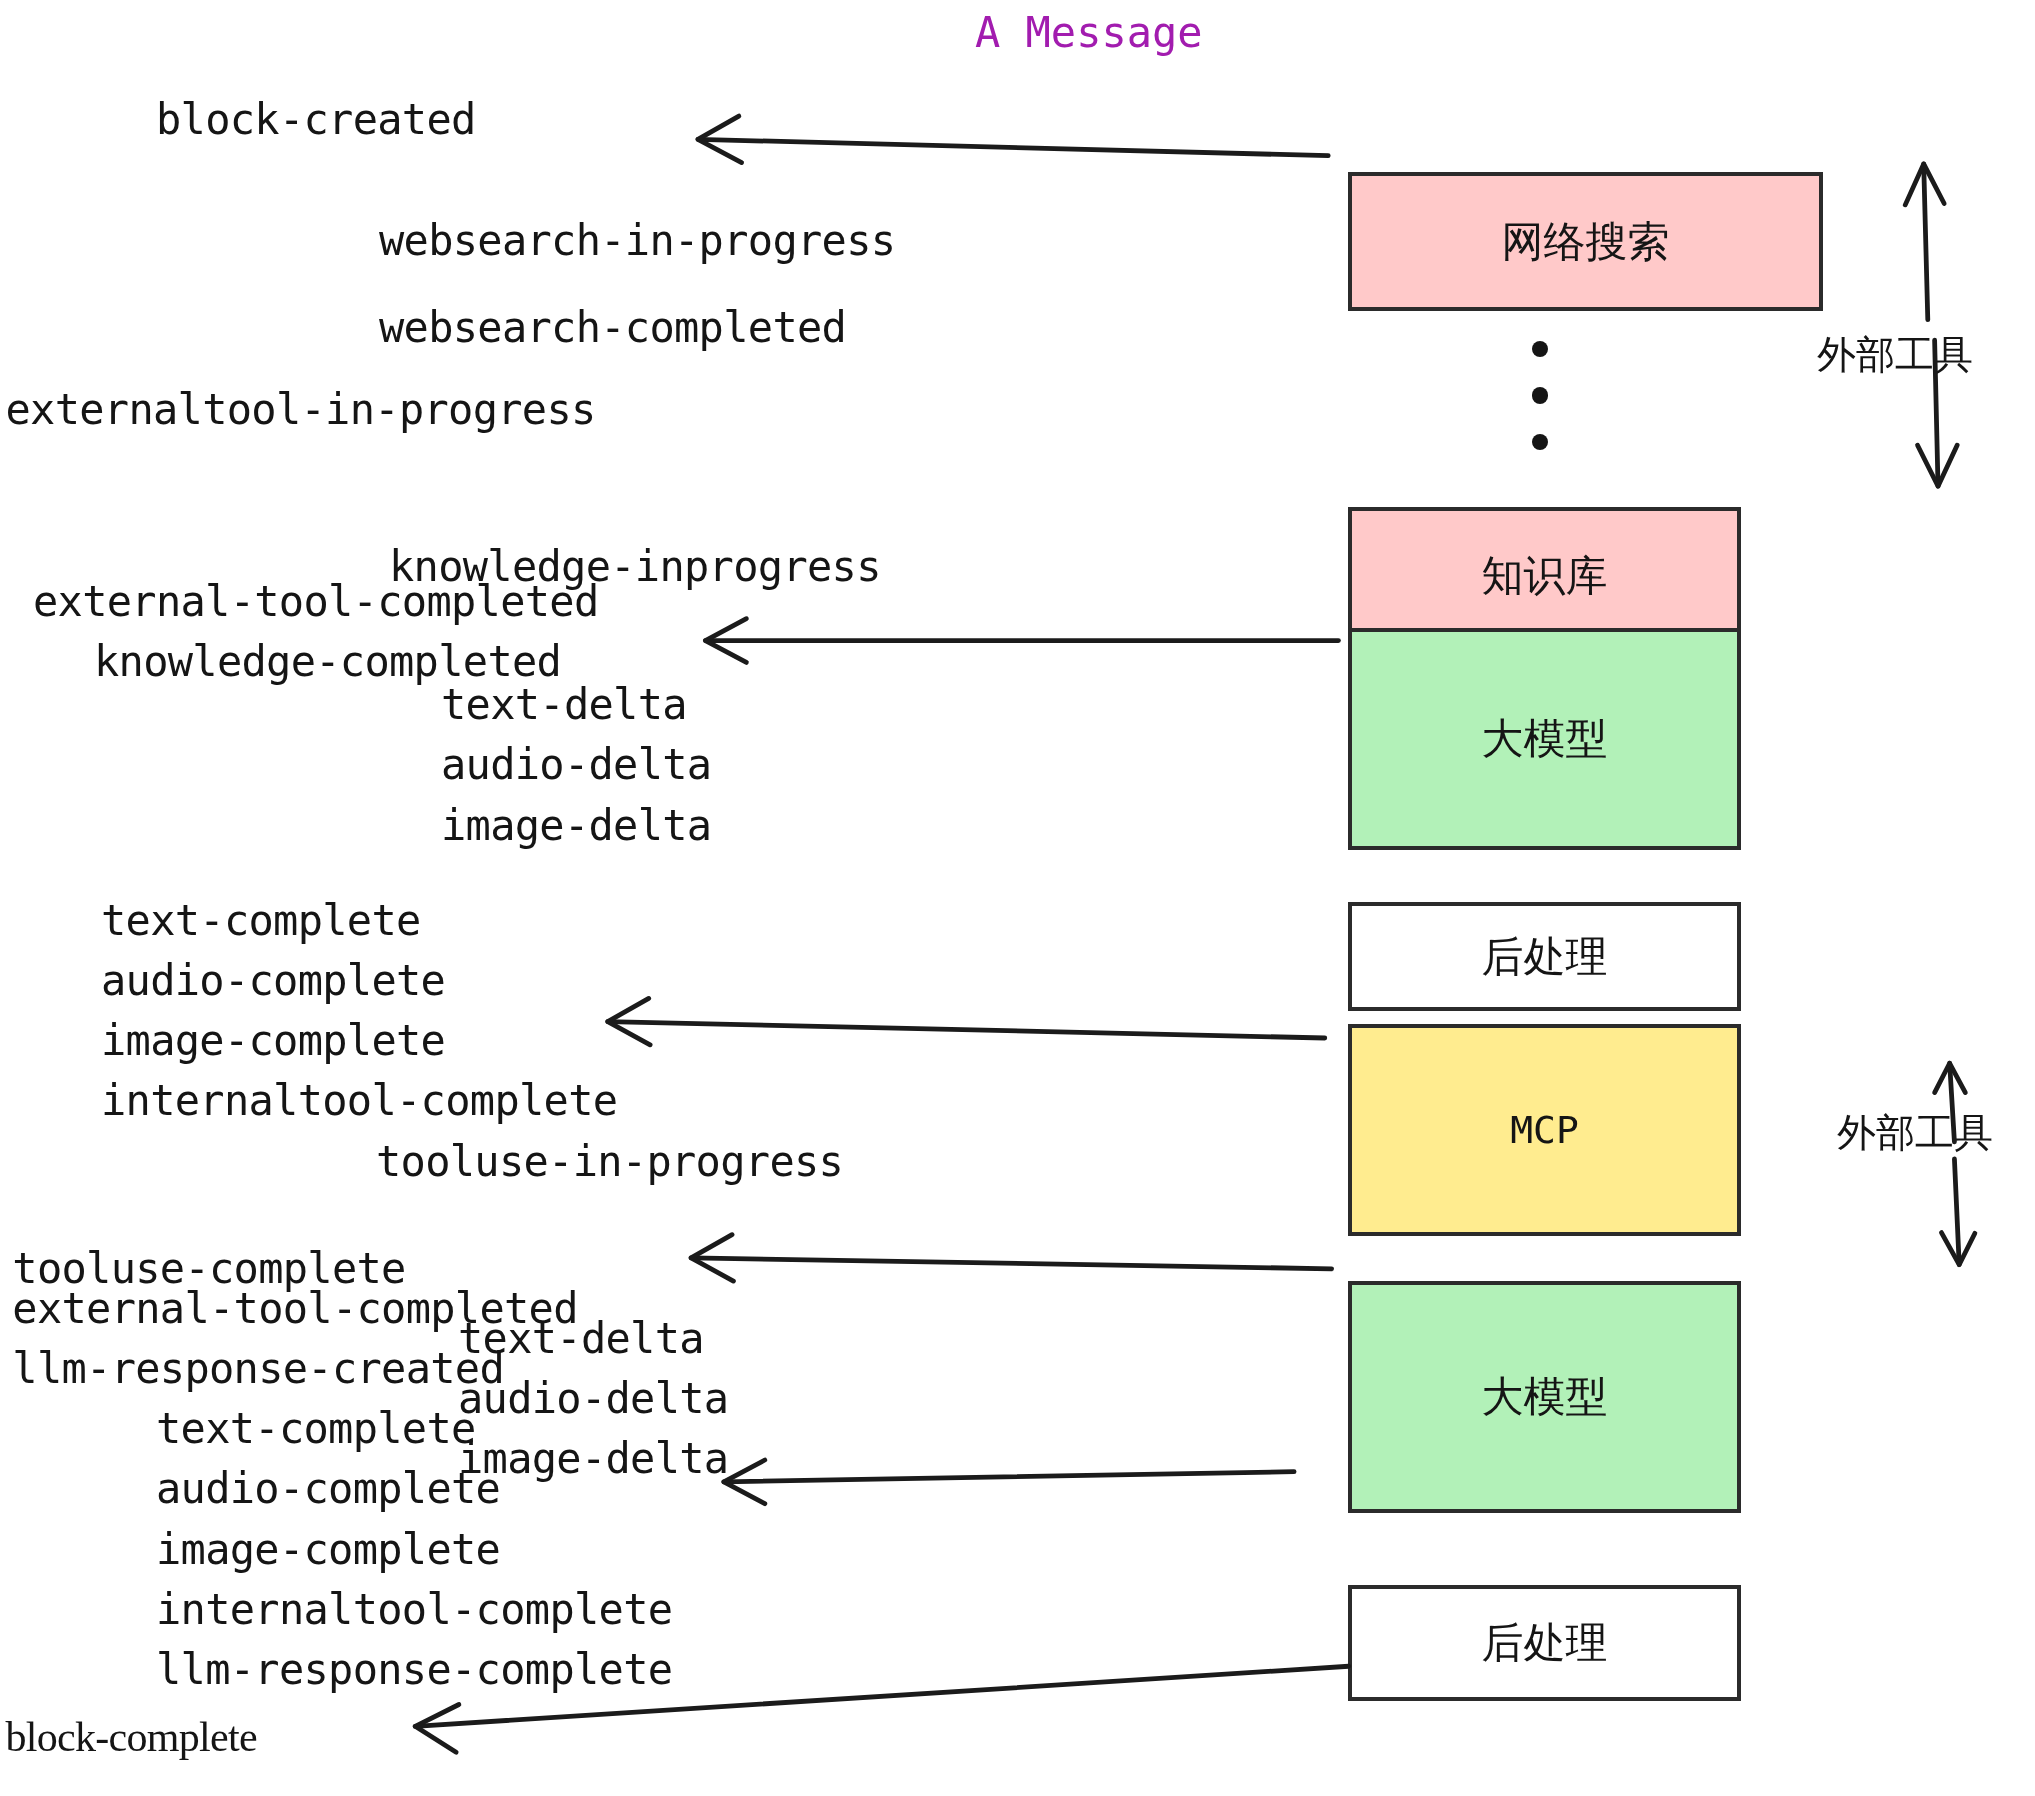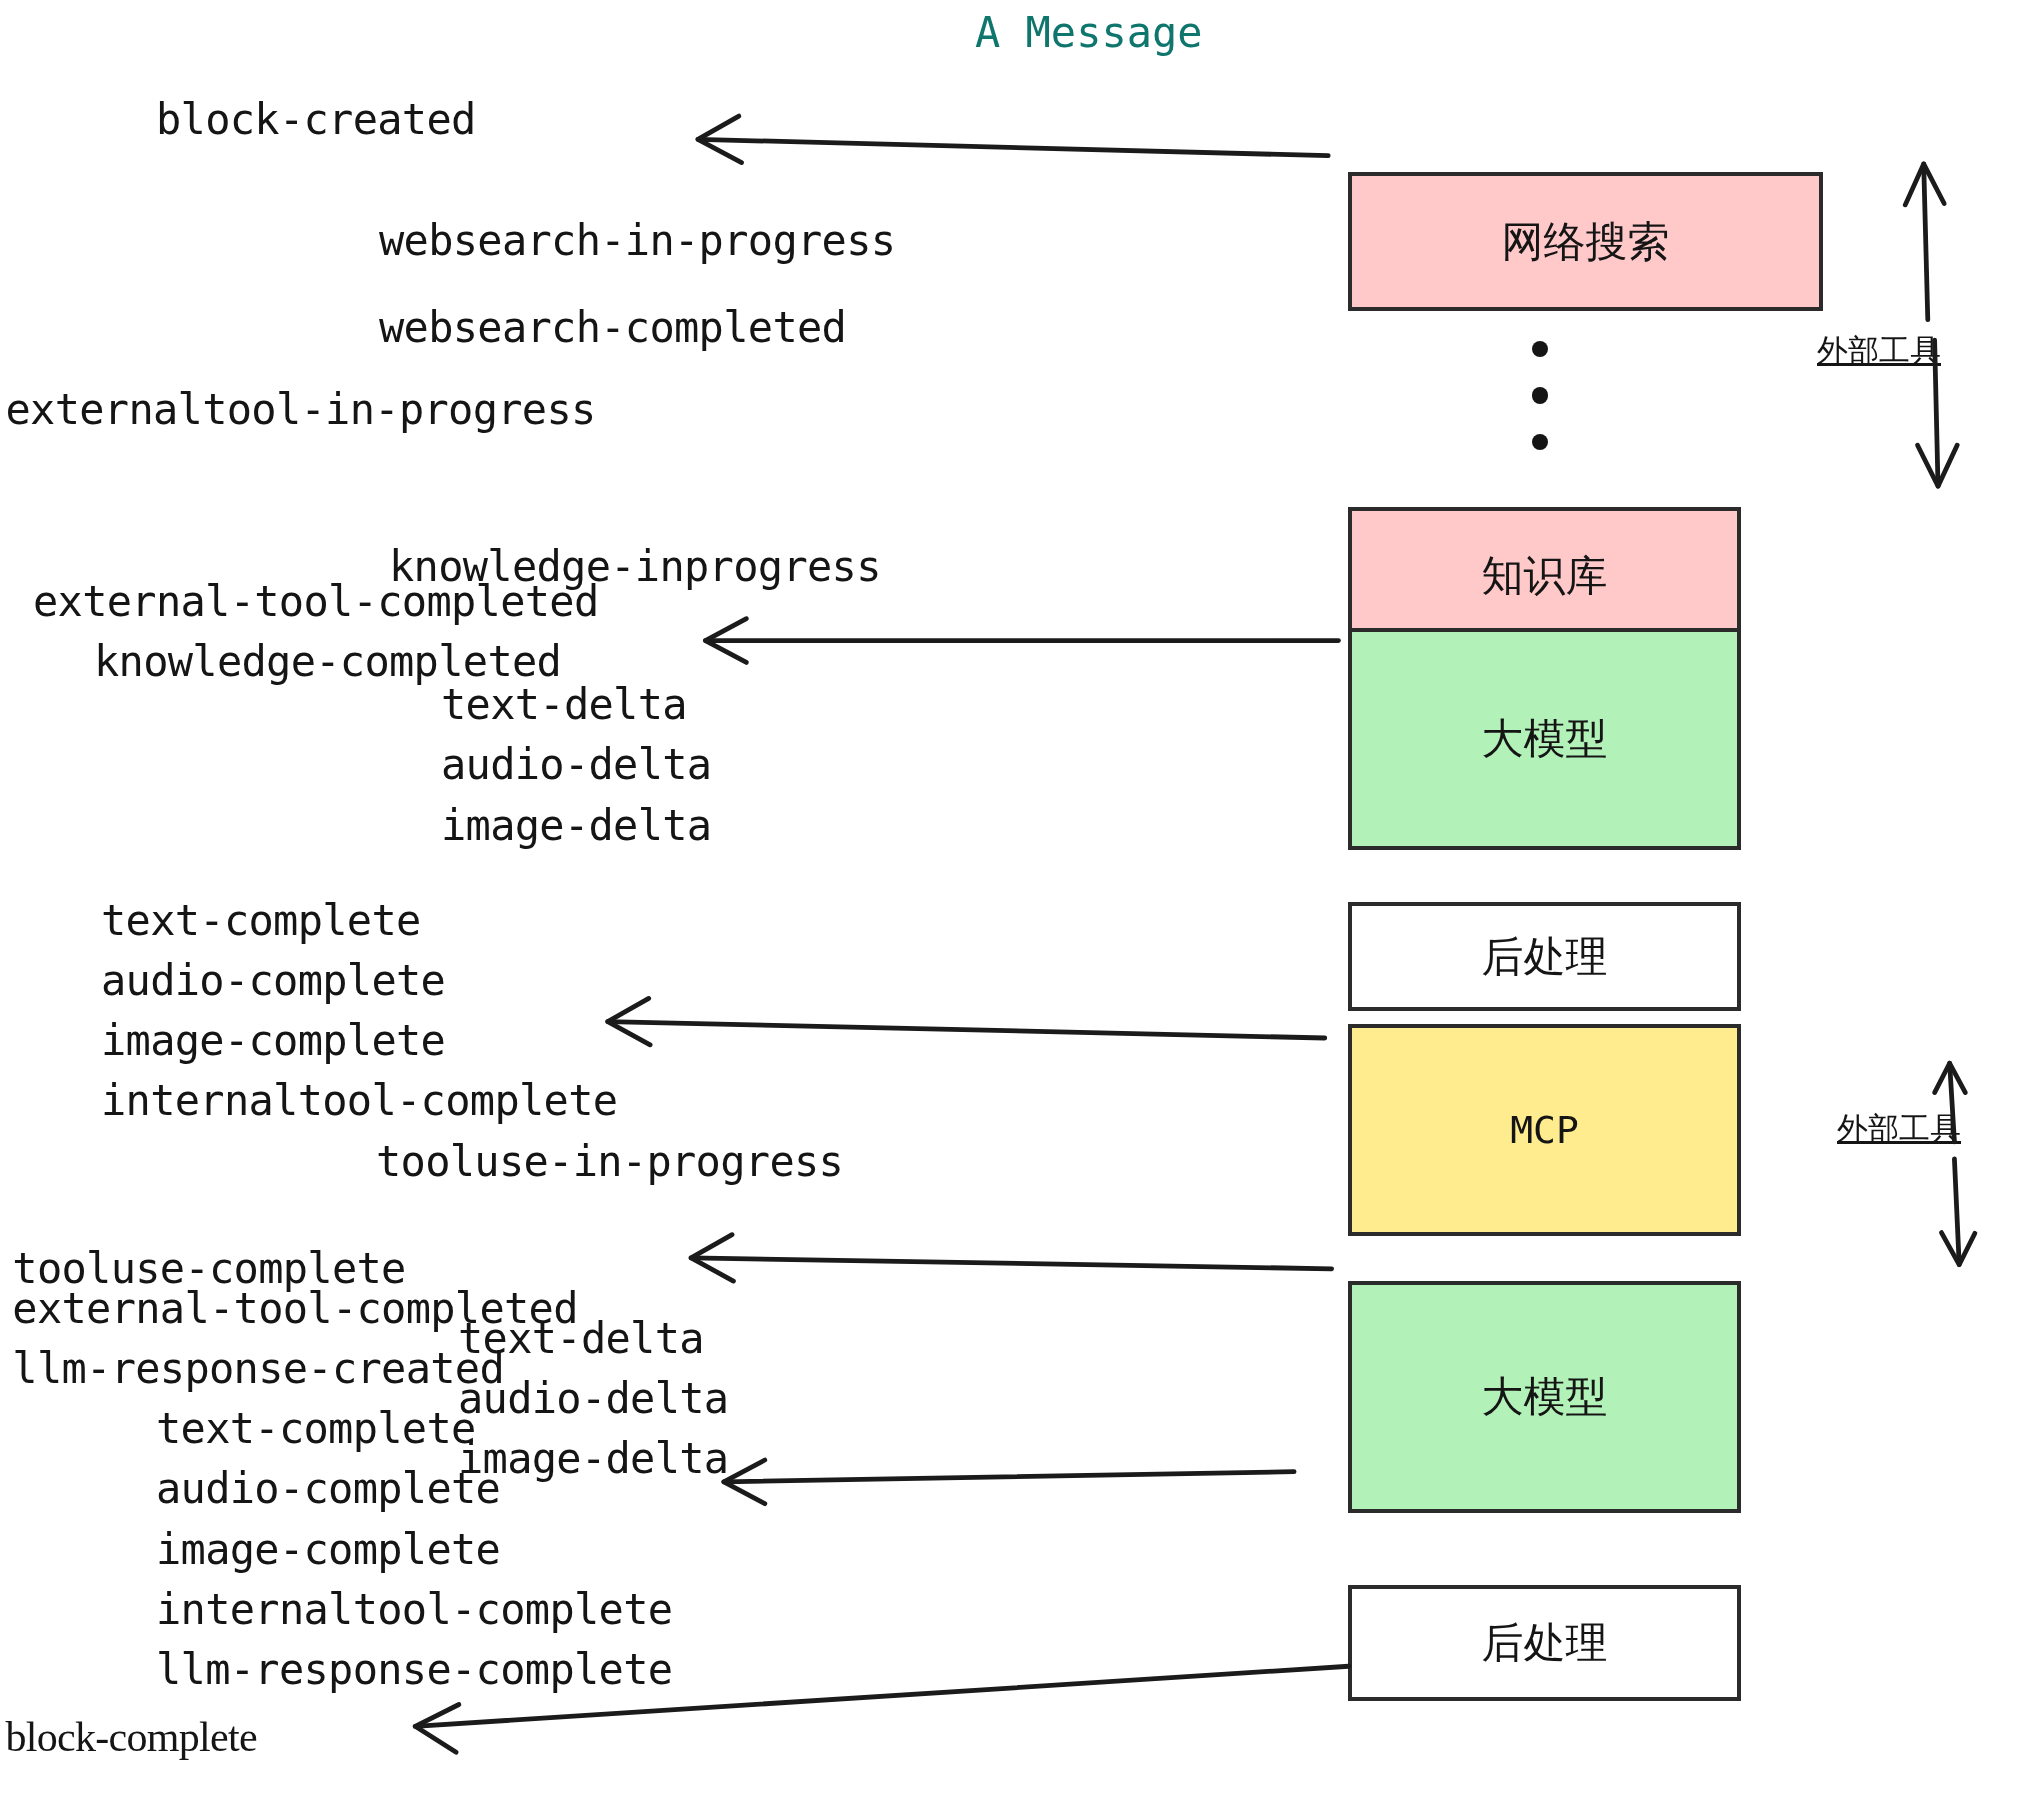--- a/index.html
+++ b/index.html
@@ -4,34 +4,34 @@
 <style>
   html,body{margin:0;padding:0;background:#fff;}
   body{width:2035px;height:1796px;position:relative;overflow:hidden;
        font-family:"DejaVu Sans Mono","Liberation Mono",monospace;color:#1b1b1b;}
   #stage{position:absolute;left:0;top:0;width:2035px;height:1796px;}
 
   .lbl{position:absolute;white-space:nowrap;font-size:42px;line-height:1;
        font-family:"DejaVu Sans Mono","Liberation Mono",monospace;
        letter-spacing:-0.7px;color:#151515;}
   .title{position:absolute;white-space:nowrap;font-size:42px;line-height:1;
-       font-family:"DejaVu Sans Mono","Liberation Mono",monospace;color:#0f766e;}
+       font-family:"DejaVu Sans Mono","Liberation Mono",monospace;color:#a21caf;}
 
   .box{position:absolute;border:4.8px solid #2b2b2b;box-sizing:border-box;
        display:flex;align-items:center;justify-content:center;}
   .box span{font-family:"DejaVu Sans","Liberation Sans",sans-serif;
        font-size:42px;line-height:1;color:#151515;}
   .box.mcp span{font-family:"DejaVu Sans Mono","Liberation Mono",monospace;font-size:38px;}
 
   .dots{position:absolute;display:flex;flex-direction:column;align-items:center;
         justify-content:space-between;}
   .dots i{display:block;width:16.4px;height:16.4px;border-radius:50%;background:#151515;}
 
-  .sidelbl{position:absolute;white-space:nowrap;font-size:31px;line-height:1;
-       font-family:"DejaVu Sans","Liberation Sans",sans-serif;color:#151515;text-decoration:underline;}
+  .sidelbl{position:absolute;white-space:nowrap;font-size:39px;line-height:1;
+       font-family:"DejaVu Sans","Liberation Sans",sans-serif;color:#151515;}
 
   svg.ov{position:absolute;left:0;top:0;width:2035px;height:1796px;pointer-events:none;}
 </style>
 </head>
 <body>
 
 <div id="stage">
 
   <div class="title" style="left:975px;top:12.3px;">A Message</div>
 

